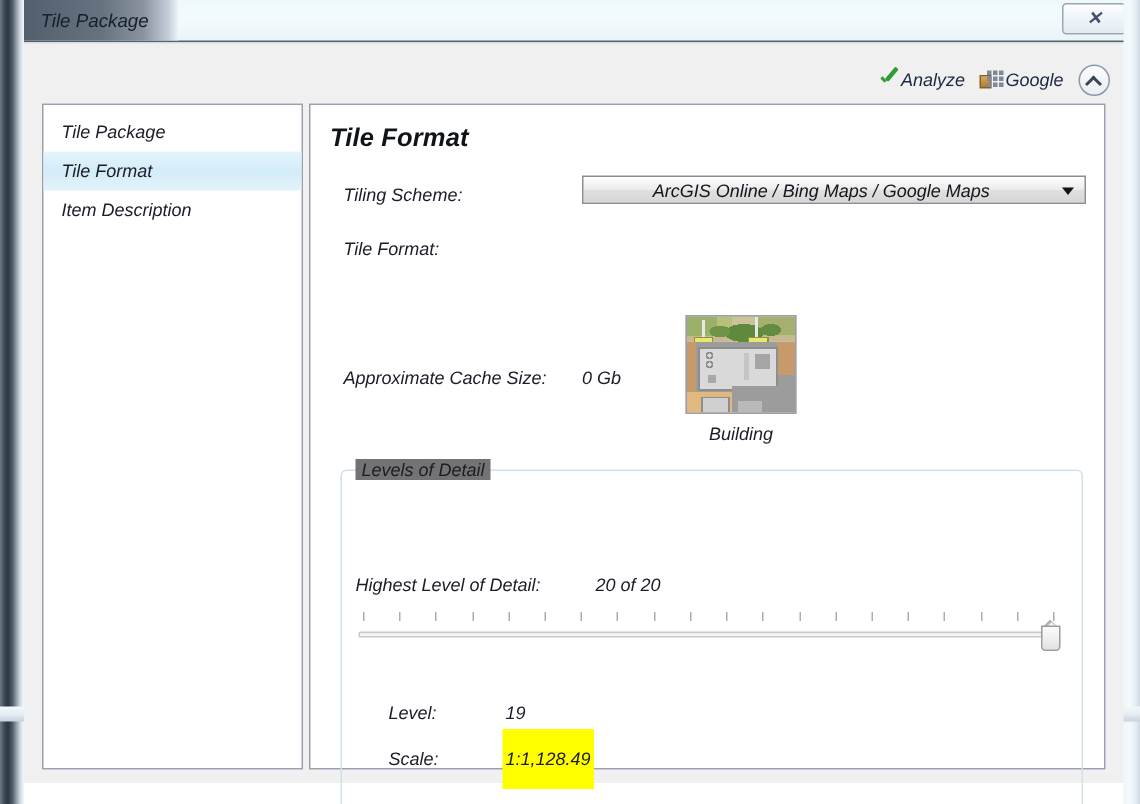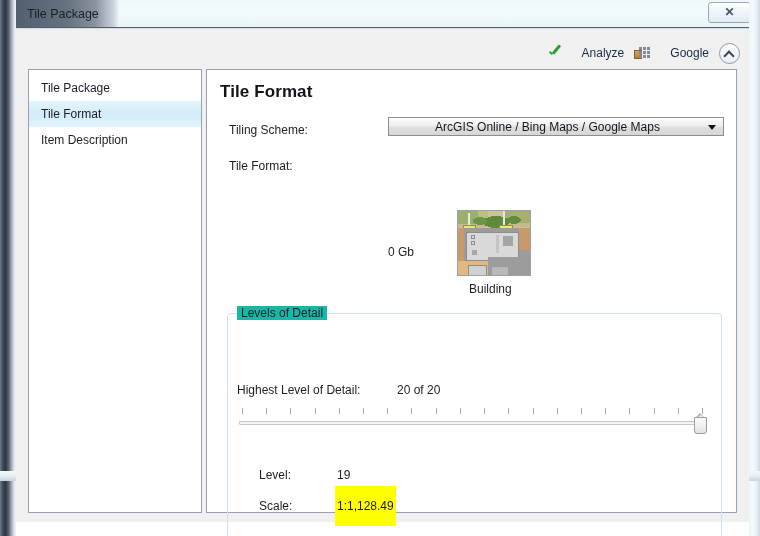--- a/index.html
+++ b/index.html
@@ -18,20 +18,21 @@
     -webkit-font-smoothing: antialiased;
   }
 
   
   #window {
     position: absolute;
     left: 0; top: 0;
     width: 760px;
     height: 481px;
     box-sizing: border-box;
+    font-style: italic;
   }
 
   
   .titlebar {
     position: absolute;
     left: 0; top: 0;
     width: 760px;
     height: 28px;
     background: linear-gradient(to bottom, #eef8fb 0%, #f3fbfd 45%, #e9f4f7 100%);
     border-bottom: 1px solid #565f6b;
@@ -120,21 +121,21 @@
     position: absolute;
     right: 9px; top: 13px;
     height: 22px;
     display: flex;
     align-items: center;
     gap: 10px;
   }
   .cmd {
     display: flex;
     align-items: center;
-    gap: 19px;
+    gap: 0;
     cursor: pointer;
     color: #1b2a44;
     font-size: 12px;
   }
   .check-icon {
     width: 15px; height: 14px;
     position: relative;
     display: inline-block;
   }
   .check-icon::before {
@@ -294,21 +295,21 @@
     left: 20px; top: 243px;
     width: 495px;
     height: 245px;
     border: 1px solid #cfe0ef;
     border-radius: 4px;
     box-sizing: border-box;
   }
   .groupbox-title {
     position: absolute;
     left: 30px; top: 236px;
-    background: #14b8a6;
+    background: #737373;
     padding: 0 4px;
     font-size: 12px;
     color: #1c1c28;
   }
   .group-desc {
     position: absolute;
     left: 30px; top: 266px;
     width: 460px;
     font-size: 12px;
     line-height: 15px;
@@ -392,22 +393,23 @@
     width: 74px;
     height: 66px;
     border: 1px solid #9aa0ad;
     box-sizing: border-box;
     overflow: hidden;
     background: #c8c3a8;
   }
   .thumbnail svg { display: block; }
   .thumb-caption {
     position: absolute;
-    left: 262px; top: 212px;
+    left: 250px; top: 212px;
     width: 74px;
+    text-align: center;
     font-size: 12px;
     color: #1c1c28;
   }
 </style>
 </head>
 <body>
 
 <div id="window">
 
   <div class="titlebar">
@@ -463,20 +465,21 @@
       <div class="page-title">Tile Format</div>
 
       <div class="field-label" style="left:22px; top:53px;">Tiling Scheme:</div>
       <div class="combo" style="left:181px; top:47px; width:336px; height:19px;">
         <span class="txt">ArcGIS Online / Bing Maps / Google Maps</span>
         <span class="arrow"></span>
       </div>
 
       <div class="field-label" style="left:22px; top:89px;">Tile Format:</div>
 
+      <div class="field-label" style="left:22px; top:175px;">Approximate Cache Size:</div>
       <div class="field-value" style="left:181px; top:175px;">0 Gb</div>
 
       <div class="groupbox"></div>
       <div class="groupbox-title">Levels of Detail</div>
 
 
       <div class="field-label" style="left:30px; top:313px;">Highest Level of Detail:</div>
       <div class="field-value" style="left:190px; top:313px;">20 of 20</div>
 
       <div class="slider-wrap">

